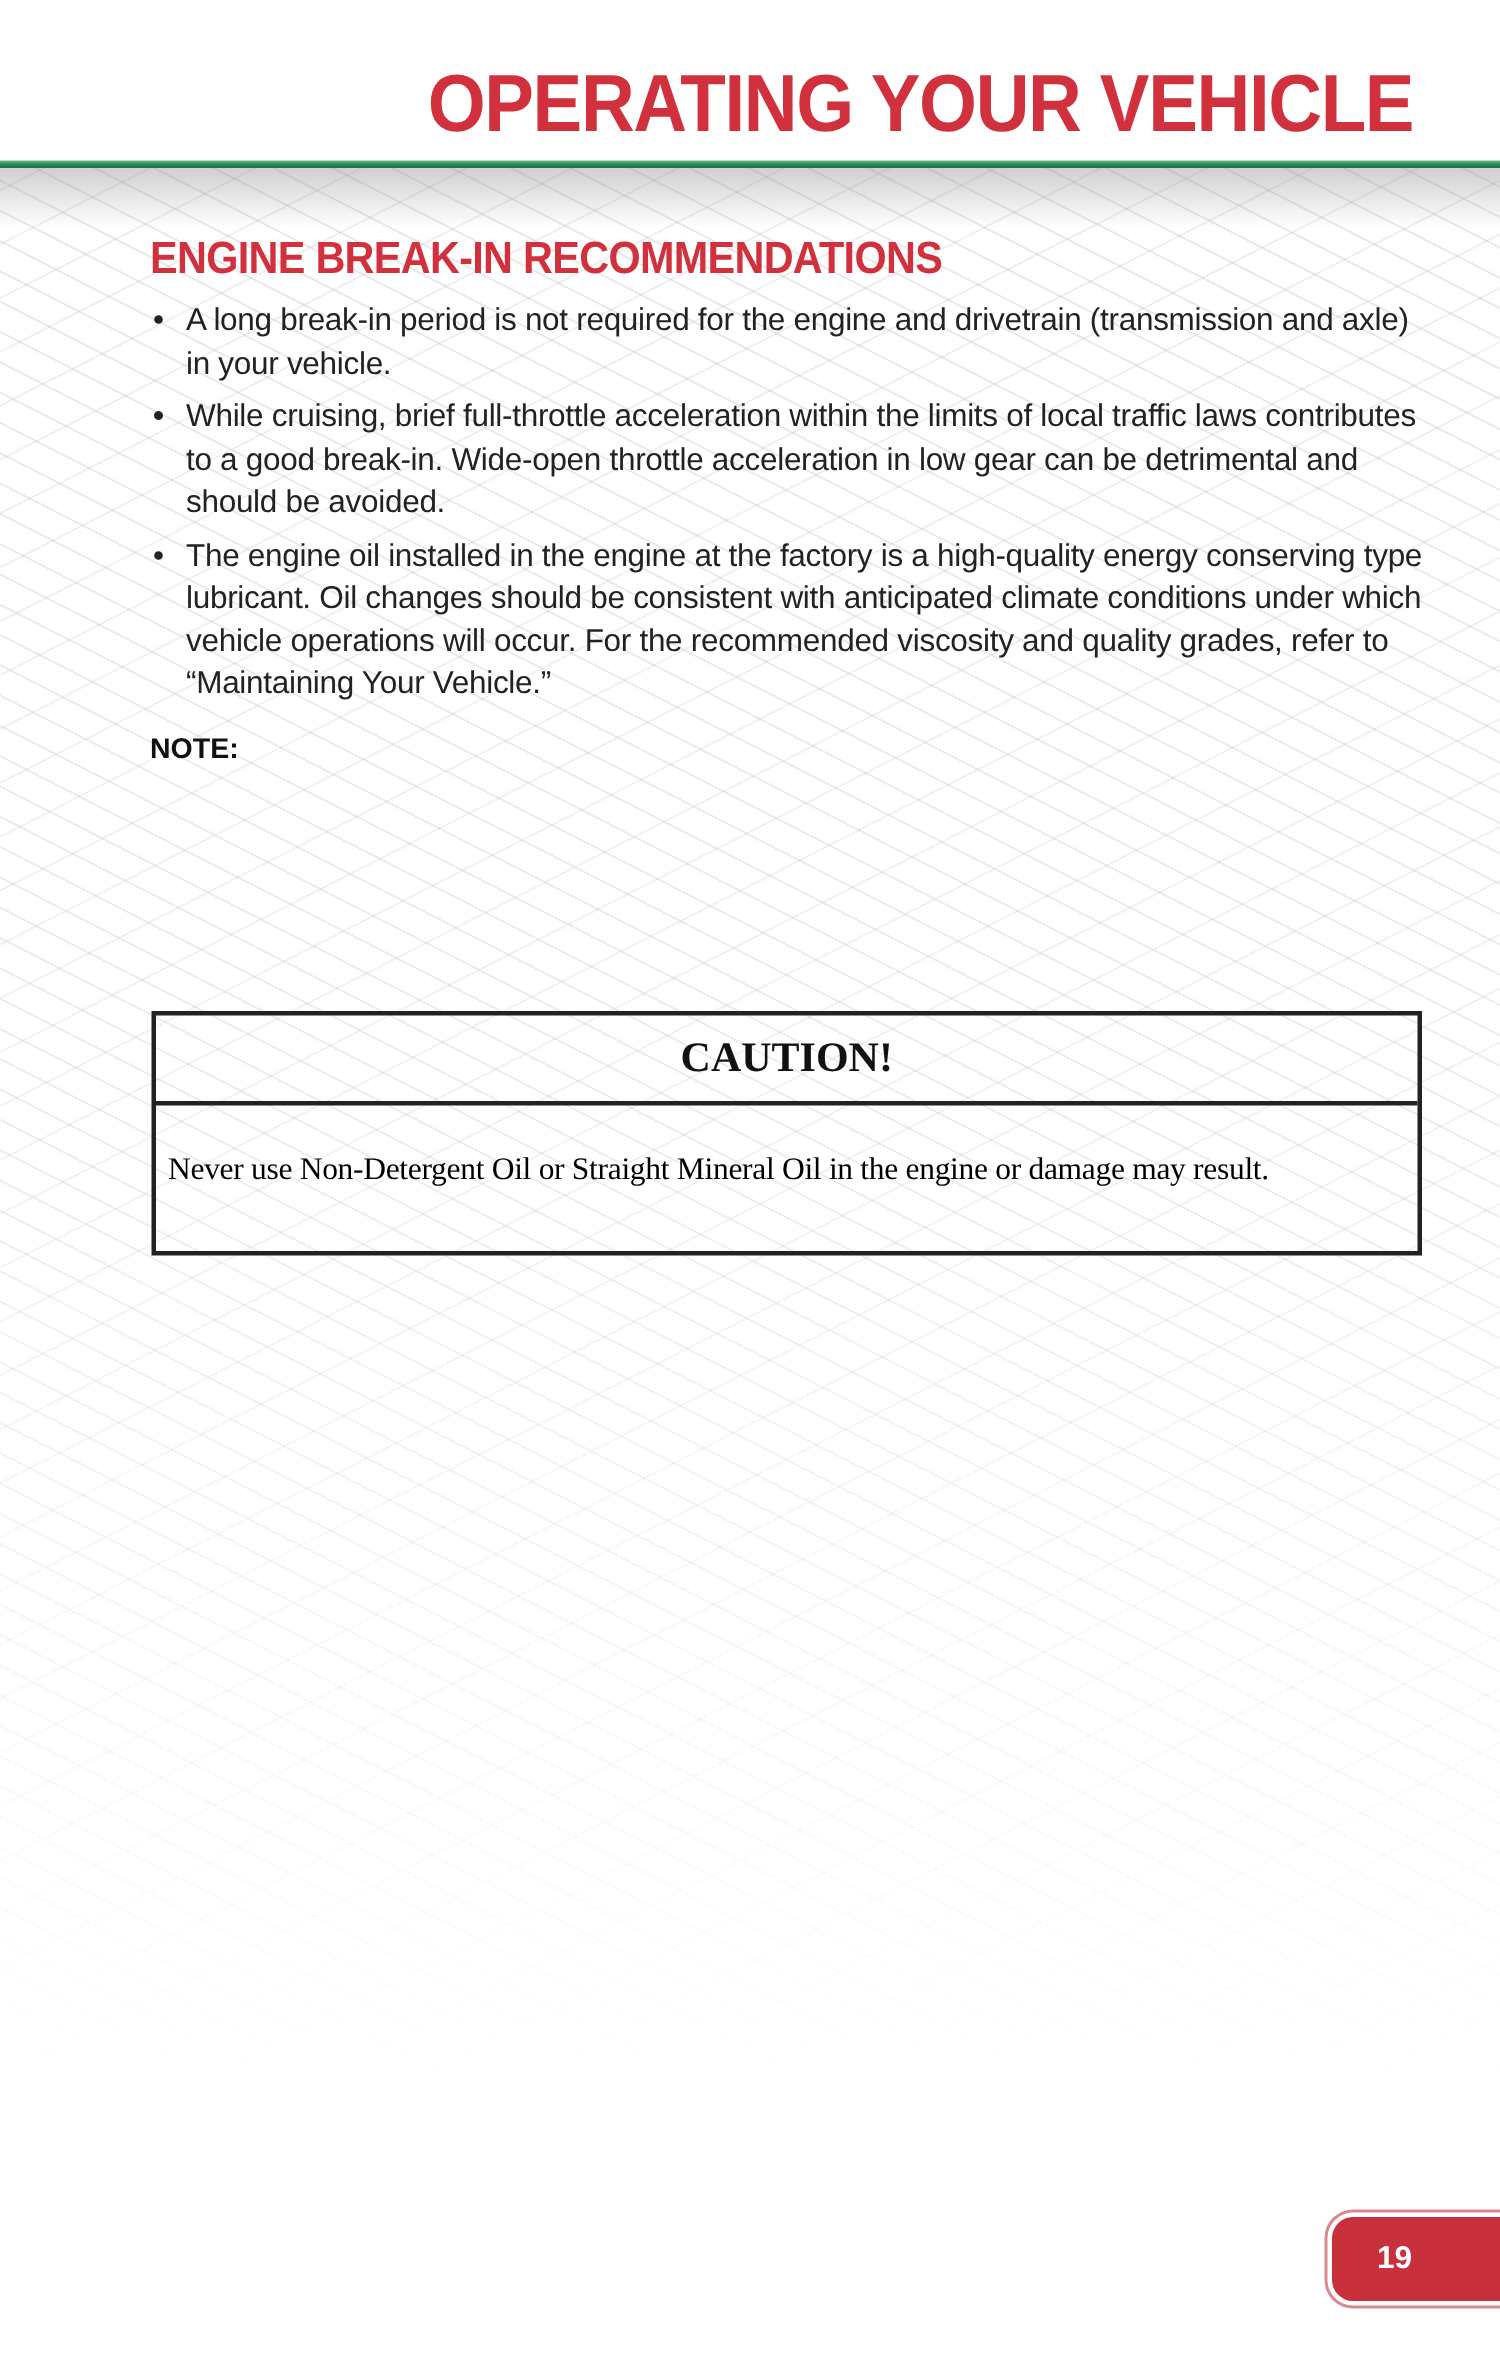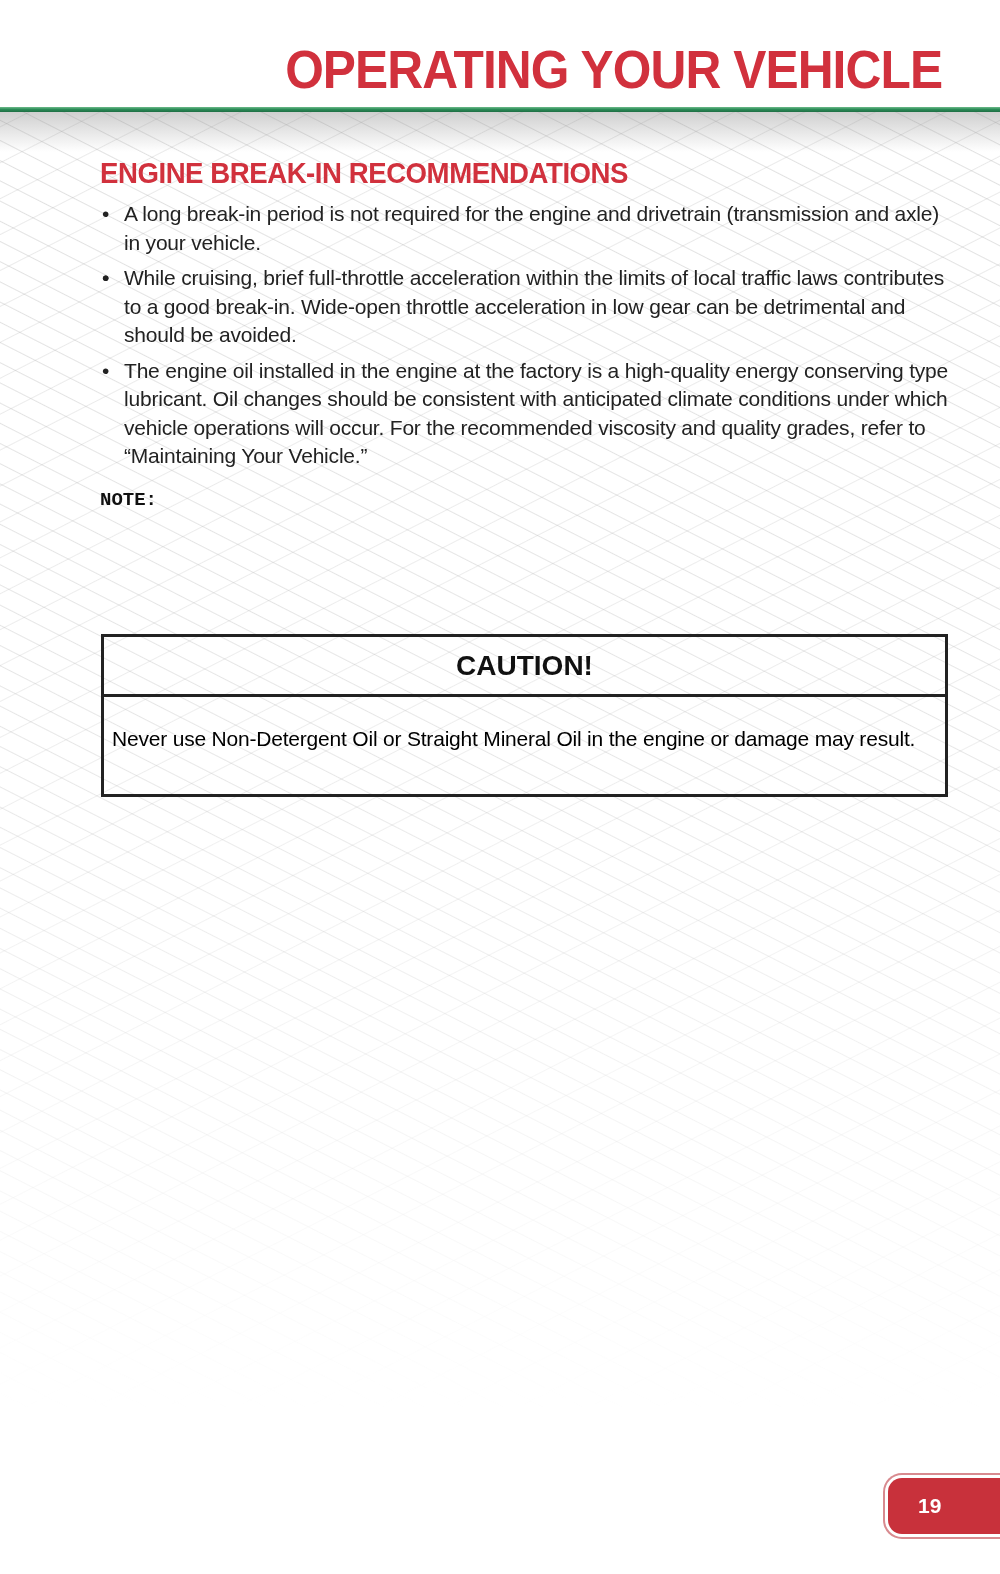--- a/index.html
+++ b/index.html
@@ -37,25 +37,26 @@
     letter-spacing:-0.5px; transform:scaleX(0.92); transform-origin:left center; white-space:nowrap;
   }
   ul.bullets { list-style:none; margin:0; padding:0; }
   ul.bullets li {
     position:relative; padding-left:24px; font-size:21px; line-height:28.5px;
     margin-bottom:7px; color:#222; letter-spacing:-0.2px;
   }
   ul.bullets li .dot {
     position:absolute; left:2px; top:0; font-size:21px;
   }
-  .note-label { font-size:19px; font-weight:bold; margin:18px 0 0 0; color:#111;font-family:Liberation Mono, monospace; }
+  .note-label { font-size:19px; font-weight:bold; margin:18px 0 0 0; color:#111; }
   .note-text { font-size:21px; line-height:29px; margin:0; letter-spacing:-0.2px; }
   .caution-box {
-    position:absolute; left:101px; top:634px; width:841px; height:157px;
+    position:absolute; left:101px; top:674px; width:841px; height:157px;
     border:3px solid #222;
+    font-family:Liberation Serif, serif;
   }
   .caution-head {
     height:57px; border-bottom:3px solid #222;
     display:flex; align-items:center; justify-content:center;
     font-size:28px; font-weight:bold; color:#111;
   }
   .caution-body {
     padding:28px 8px 0 8px; font-size:21px; line-height:28px; color:#000000; letter-spacing:-0.2px;
   }
   .page-badge {

